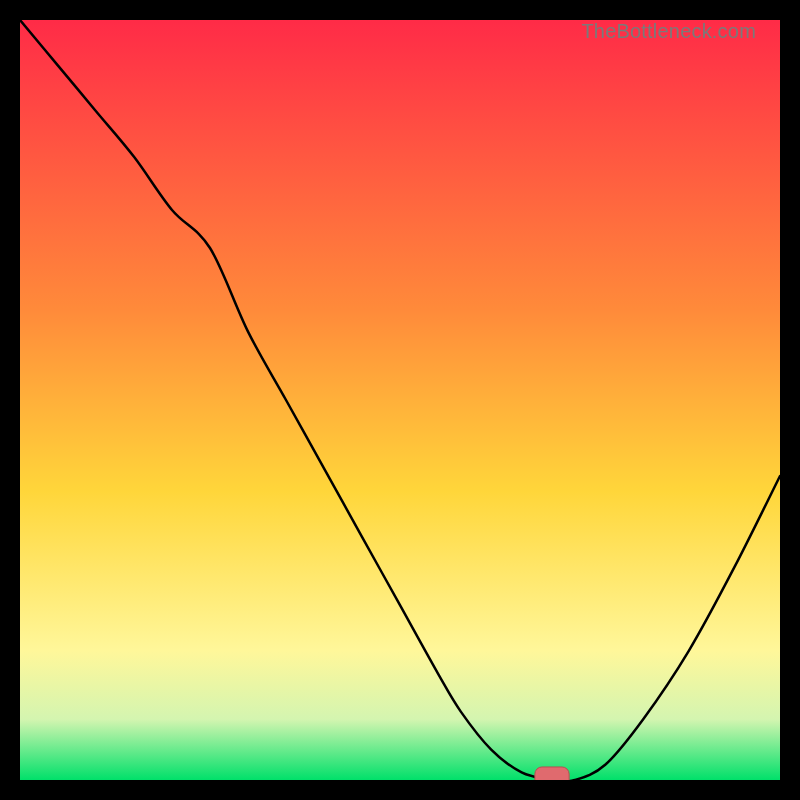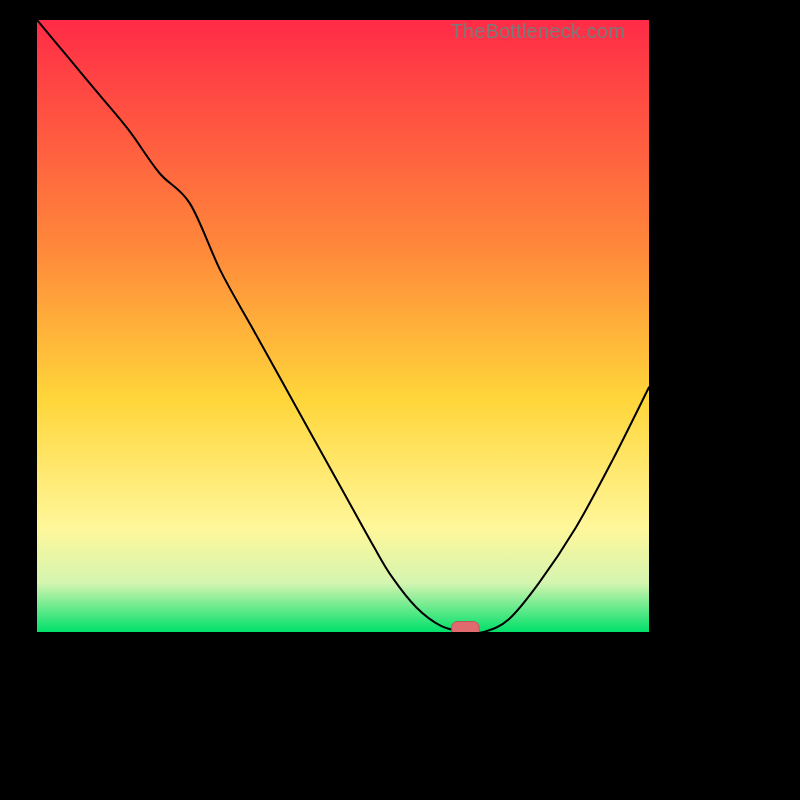--- a/index.html
+++ b/index.html
@@ -12,23 +12,23 @@
     font-family: Arial, Helvetica, sans-serif;
   }
   .frame {
     position: relative;
     width: 800px;
     height: 800px;
     background: #000;
   }
   .plot-area {
     position: absolute;
-    left: 37px;
+    left: 20px;
     top: 20px;
-    width: 612px;
+    width: 760px;
     height: 760px;
   }
   .bg {
     position: absolute;
     inset: 0;
   }
   .watermark {
     position: absolute;
     top: 0;
     right: 24px;

